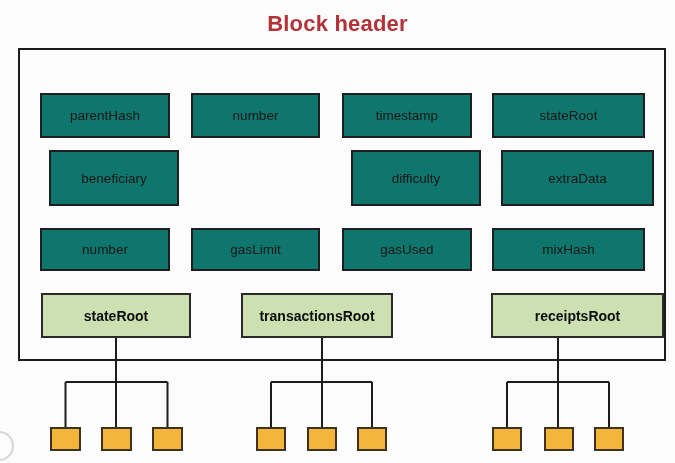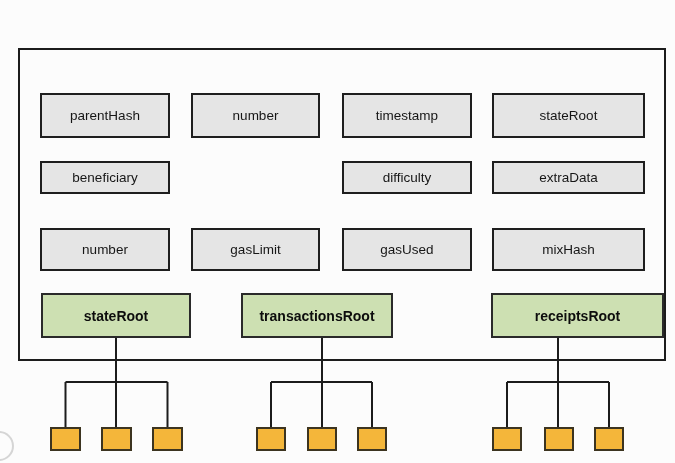--- a/index.html
+++ b/index.html
@@ -21,21 +21,21 @@
     position:absolute;top:11px;left:0;width:675px;
     text-align:center;font-size:22px;font-weight:bold;
     color:var(--title-color);letter-spacing:.2px;
   }
   .outer{
     position:absolute;left:18px;top:48px;width:648px;height:313px;
     border:2px solid var(--line-color);box-sizing:border-box;background:transparent;
   }
   .fbox{
     position:absolute;box-sizing:border-box;
-    border:2px solid #1e1e1e;background:#e5e5e5;
+    border:2px solid #1e1e1e;background:#0f766e;
     display:flex;align-items:center;justify-content:center;
     font-size:13.5px;color:#161616;
   }
   .rbox{
     position:absolute;box-sizing:border-box;top:293px;height:45px;
     border:2px solid #2a2a2a;background:var(--root-fill);
     display:flex;align-items:center;justify-content:center;
     font-size:14px;font-weight:bold;color:#0d0d0d;
   }
   .leaf{
@@ -44,27 +44,28 @@
   }
   .connectors{position:absolute;left:0;top:0;width:675px;height:463px;pointer-events:none;}
   .connectors line{stroke:var(--line-color);stroke-width:2;}
   .watermark{
     position:absolute;left:-16px;top:431px;width:26px;height:26px;
     border:2px solid #b5b5b5;border-radius:50%;opacity:.55;
   }
   
   .c1{left:40px;width:130px;}  .c2{left:191px;width:129px;}
   .c3{left:342px;width:130px;} .c4{left:492px;width:153px;}
-  .r1{top:93px;height:45px;} .r2{top:161px;height:33px;} .r3{top:228px;height:43px;}
+  .r1{top:93px;height:45px;} .r2{top:150px;height:56px;margin-left:9px;} .r3{top:228px;height:43px;}
 </style>
 </head>
 <body>
 
 <div class="canvas">
 
+  <div class="title">Block header</div>
 
   <div class="outer"></div>
 
   <div class="fbox r1 c1">parentHash</div>
   <div class="fbox r1 c2">number</div>
   <div class="fbox r1 c3">timestamp</div>
   <div class="fbox r1 c4">stateRoot</div>
 
   <div class="fbox r2 c1">beneficiary</div>
   <div class="fbox r2 c3">difficulty</div>

